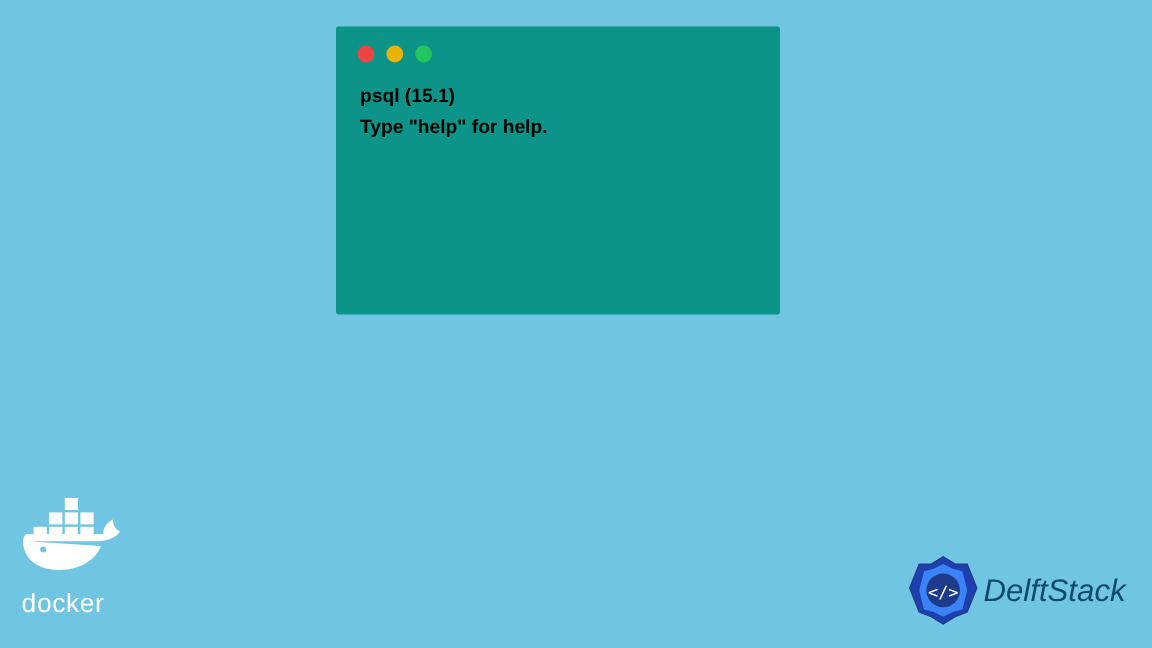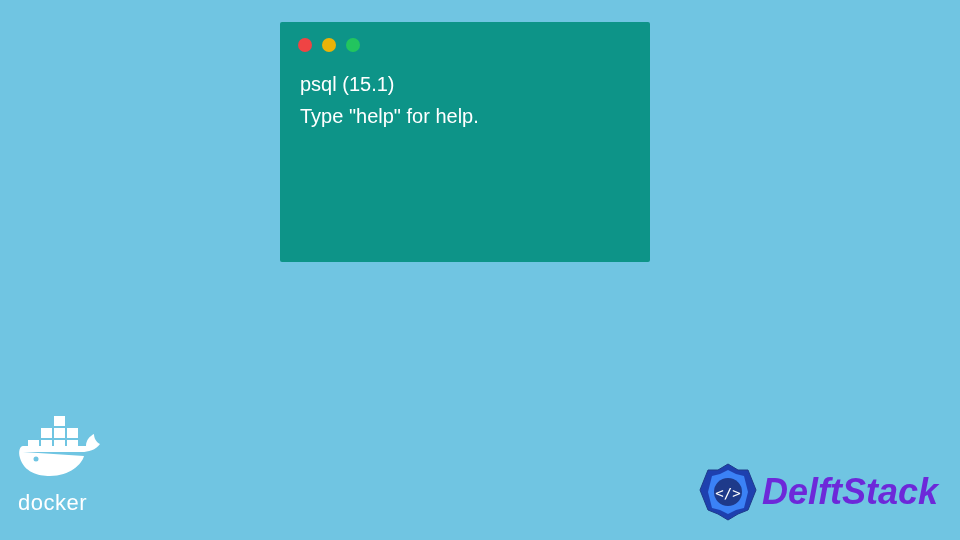--- a/index.html
+++ b/index.html
@@ -32,24 +32,25 @@
     .dot {
       width: 14px;
       height: 14px;
       border-radius: 50%;
     }
     .dot.red { background: #ef4444; }
     .dot.yellow { background: #eab308; }
     .dot.green { background: #22c55e; }
     .terminal-content {
       padding: 8px 20px;
-      color: #ffffff;
-      font-size: 20px;
+      color: #000000;
+      font-size: 16px;
       line-height: 1.6;
       font-family: Arial, Helvetica, sans-serif;
+      font-weight: bold;
     }
     .terminal-line {
       white-space: pre-wrap;
     }
     .spacer {
       height: 30px;
     }
     .docker-logo {
       position: absolute;
       left: 18px;
@@ -69,23 +70,23 @@
       display: flex;
       align-items: center;
       gap: 4px;
     }
     .delft-badge {
       width: 60px;
       height: 60px;
       position: relative;
     }
     .delftstack-text {
-      font-size: 36px;
-      font-weight: 700;
-      color: #6d28d9;
+      font-size: 26px;
+      font-weight: 400;
+      color: #0c4a6e;
       font-style: italic;
     }
   </style>
 </head>
 <body>
 
 <div class="terminal">
   <div class="titlebar">
     <div class="dot red"></div>
     <div class="dot yellow"></div>

